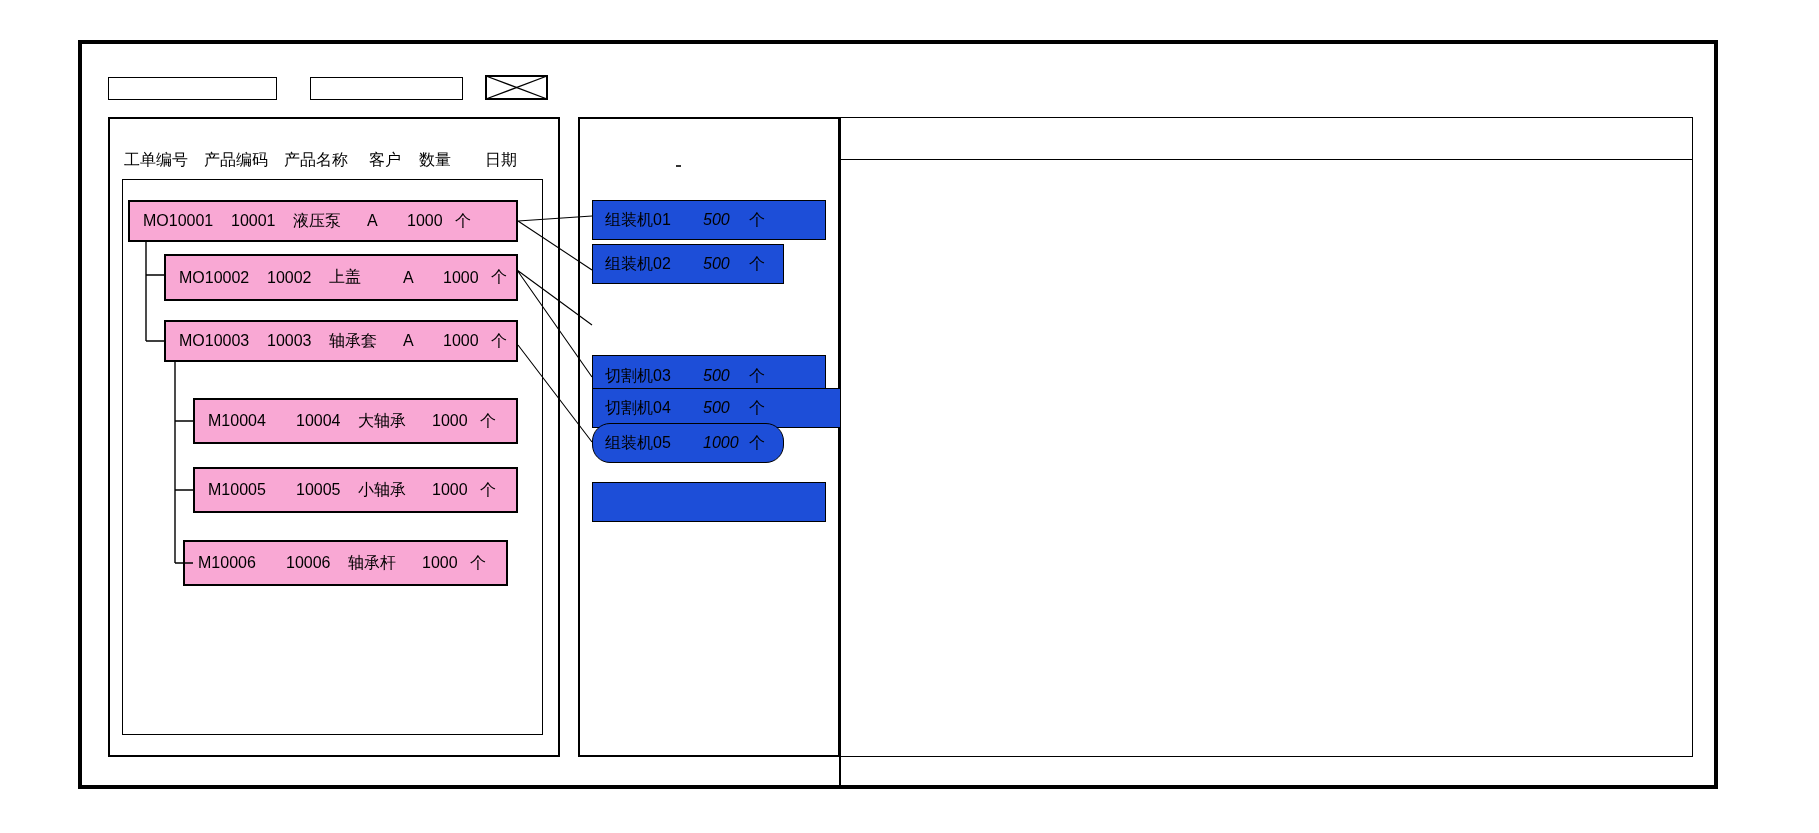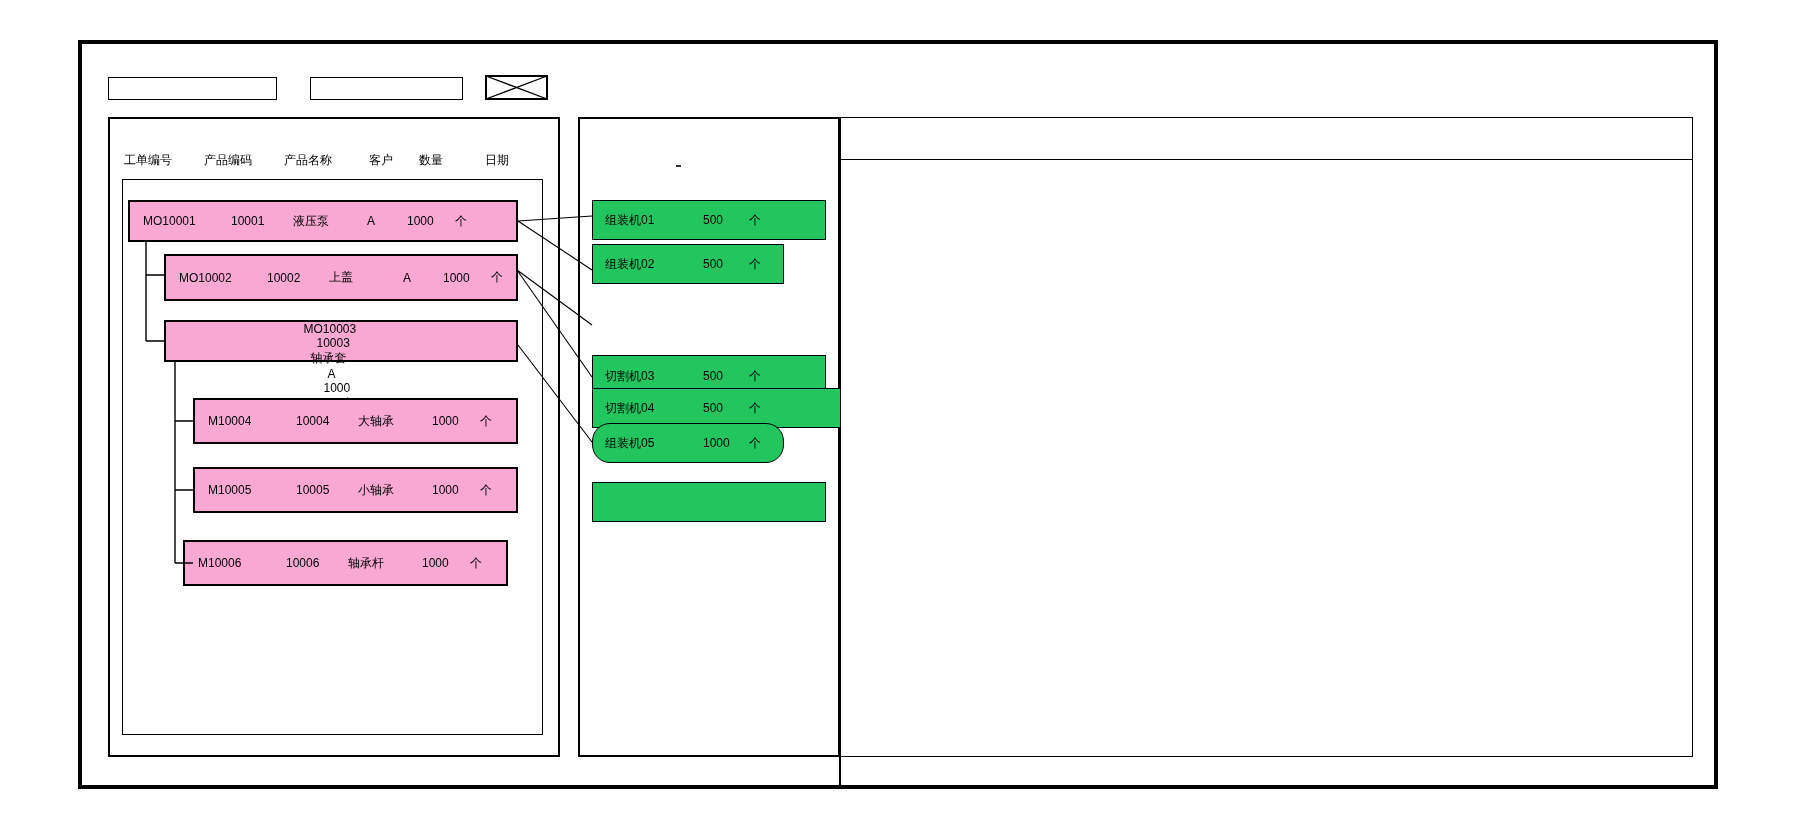--- a/index.html
+++ b/index.html
@@ -1,34 +1,34 @@
 <!DOCTYPE html>
 <html><head>
 <meta charset="utf-8">
 <style>
   html,body{margin:0;padding:0;background:#ffffff;}
   .stage{
     position:relative;width:1819px;height:833px;background:#ffffff;
     font-family:"Liberation Sans","DejaVu Sans",sans-serif;
-    color:#000;font-size:12px;overflow:hidden;
+    color:#000;font-size:16px;overflow:hidden;
   }
   .abs{position:absolute;box-sizing:border-box;}
   .outer{border:4px solid #000;}
   .panel2{border:2px solid #000;background:#fff;}
   .panel1{border:1.5px solid #000;background:#fff;}
   .obox{border:2px solid #000;background:#f9a8d4;display:flex;align-items:center;padding-left:13px;white-space:nowrap;}
-  .mbox{border:1.5px solid #000;background:#22c55e;display:flex;align-items:center;padding-left:12px;white-space:nowrap;}
+  .mbox{border:1.5px solid #000;background:#1d4ed8;display:flex;align-items:center;padding-left:12px;white-space:nowrap;}
   .c-order{min-width:88px;display:inline-block;}
   .c-code{min-width:62px;display:inline-block;}
   .c-name{min-width:74px;display:inline-block;}
   .c-cust{min-width:40px;display:inline-block;}
   .c-qty{min-width:48px;display:inline-block;}
   .wcell:empty{display:none;}
   .m-name{min-width:98px;display:inline-block;}
-  .m-qty{min-width:46px;display:inline-block;}
+  .m-qty{min-width:46px;display:inline-block;font-style:italic;}
   .hlbl{position:absolute;top:31px;line-height:20px;white-space:nowrap;}
   svg{display:block;}
 </style>
 </head>
 <body>
 
 <div class="stage">
 
   <div class="abs outer" style="left:78px;top:40px;width:1640px;height:749px;"></div>
 
@@ -62,21 +62,21 @@
     <span class="wcell">个</span>
   </div>
   <div class="abs obox" style="left:164px;top:254px;width:354px;height:47px;">
     <span class="wcell c-order">MO10002</span>
     <span class="wcell c-code">10002</span>
     <span class="wcell c-name">上盖</span>
     <span class="wcell c-cust">A</span>
     <span class="wcell c-qty">1000</span>
     <span class="wcell">个</span>
   </div>
-  <div class="abs obox" style="left:164px;top:320px;width:354px;height:42px;flex-direction:column;">
+  <div class="abs obox" style="left:164px;top:320px;width:354px;height:42px;">
     <span class="wcell c-order">MO10003</span>
     <span class="wcell c-code">10003</span>
     <span class="wcell c-name">轴承套</span>
     <span class="wcell c-cust">A</span>
     <span class="wcell c-qty">1000</span>
     <span class="wcell">个</span>
   </div>
   <div class="abs obox" style="left:193px;top:398px;width:325px;height:46px;">
     <span class="wcell c-order">M10004</span>
     <span class="wcell c-code">10004</span>

